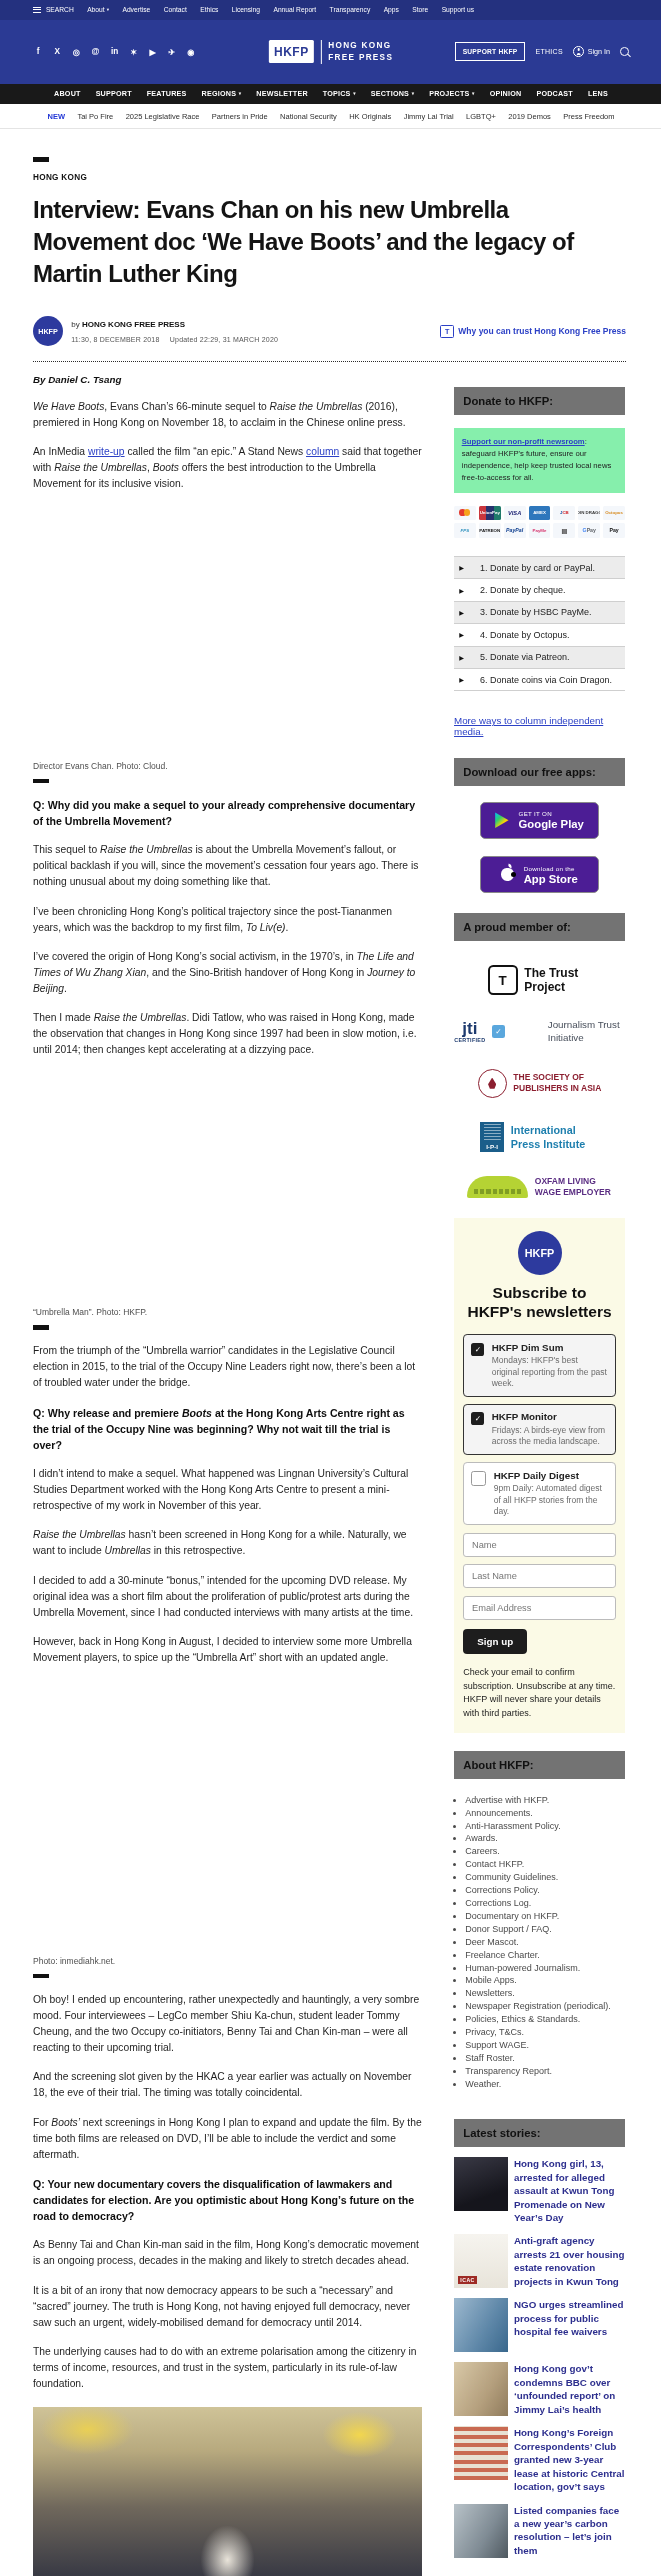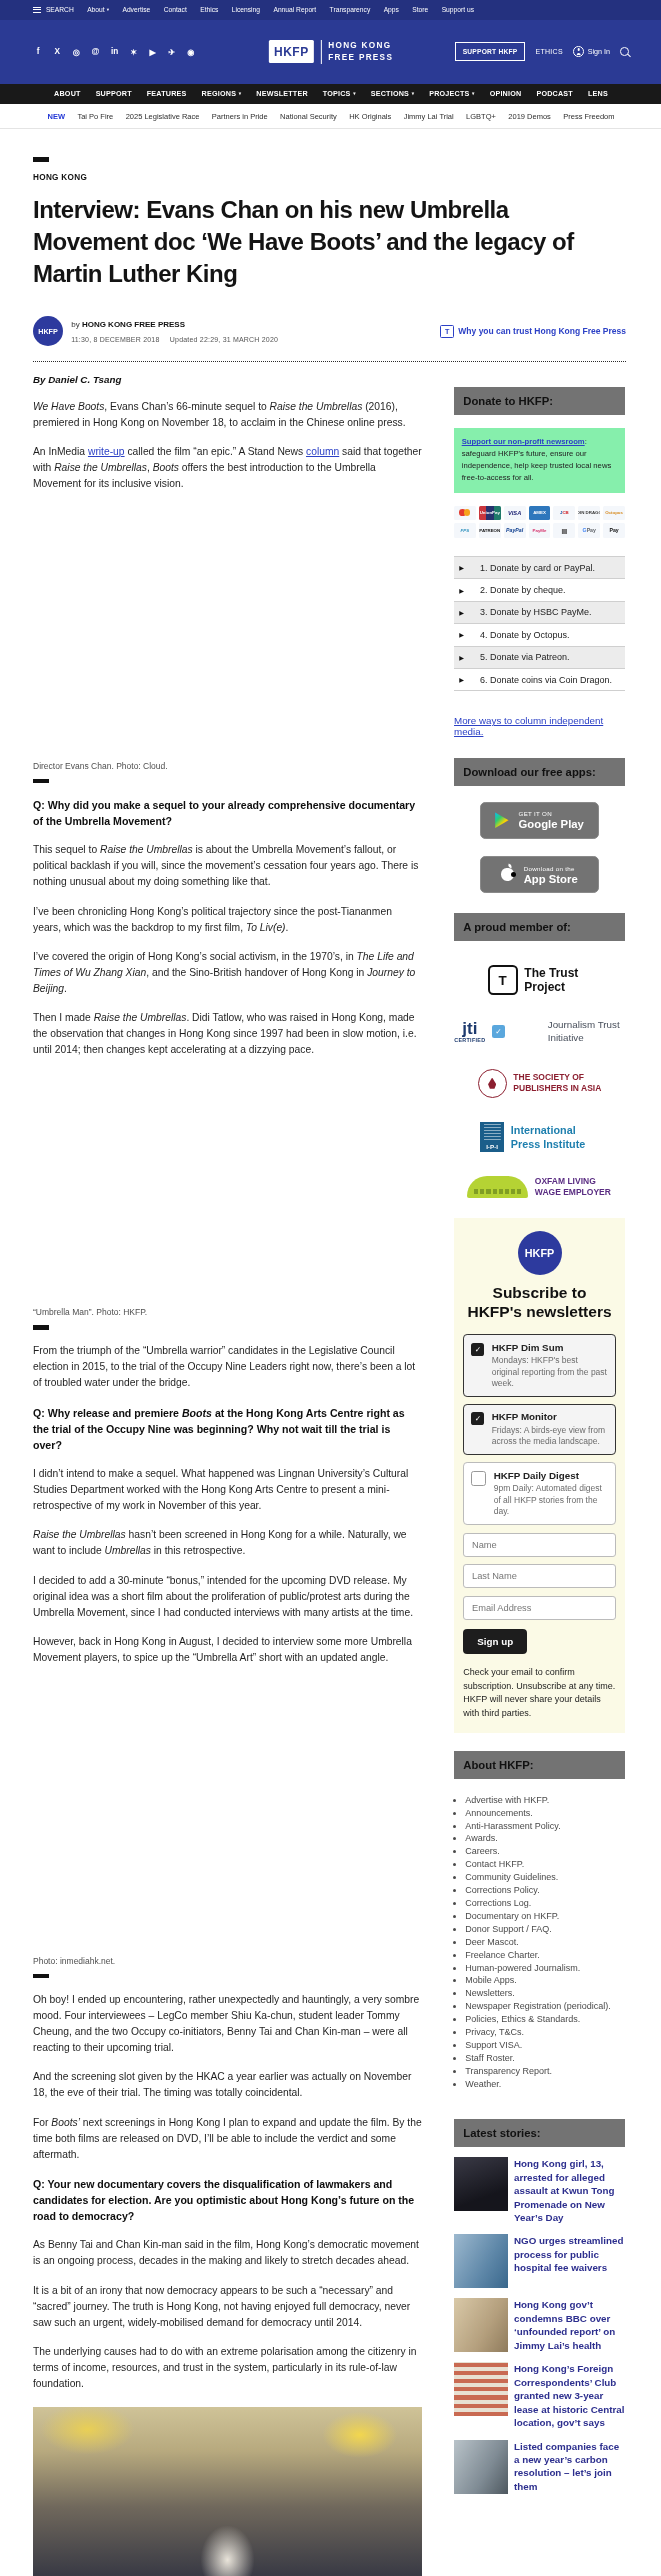--- a/index.html
+++ b/index.html
@@ -89,21 +89,21 @@
   .pm-paypal{color:#103f8f;font-style:italic;font-size:5.2px;}
   .pm-payme{color:#d6336c;}
   .pm-banktransfer{color:#555;font-size:6.2px;}
   .pm-gpay{color:#5f6368;font-size:5.2px;} .pm-gpay span{color:#4285f4;}
   .pm-applepay{color:#111;font-size:5.2px;}
   .accordion{margin-top:18.5px;border-top:0.5px solid #cfcfcf;}
   .acc-row{display:flex;align-items:center;gap:16px;font-size:9px;color:#222;padding:5.7px 5.2px;border-bottom:0.5px solid #cfcfcf;cursor:pointer;background:#fff;}
   .acc-row.odd{background:#ececec;}
   .acc-arrow{font-size:6.2px;color:#111;}
   .more-link{display:inline-block;margin-top:24px;color:#2c41c6;text-decoration:underline;font-size:9.8px;cursor:pointer;}
-  .badge-store{width:117px;height:35px;background:#737373;border:0.8px solid #8a8a8a;border-radius:5.2px;color:#fff;
+  .badge-store{width:117px;height:35px;background:#4c1d95;border:0.8px solid #8a8a8a;border-radius:5.2px;color:#fff;
       display:flex;align-items:center;justify-content:center;gap:10px;margin:15.5px auto 0;cursor:pointer;}
   .gp-tri{width:13.4px;height:15.5px;background:linear-gradient(135deg,#00c3ff 0%,#2ecc71 35%,#ffd500 65%,#ff3a44 100%);
       clip-path:polygon(0 0,100% 50%,0 100%);}
   .store-l1{font-size:6.2px;letter-spacing:0.3px;}
   .store-l2{font-size:11.3px;font-weight:700;margin-top:1px;}
   .apple{position:relative;width:12.4px;height:13.4px;background:#fff;border-radius:45% 45% 48% 48%;}
   .apple::before{content:"";position:absolute;right:-2.1px;top:3.6px;width:5.2px;height:5.2px;background:#000;border-radius:50%;}
   .apple::after{content:"";position:absolute;top:-3.6px;left:54%;width:4.1px;height:4.1px;background:#fff;border-radius:0 100% 0 100%;transform:rotate(18deg);}
   .member-logos{display:flex;flex-direction:column;align-items:center;gap:24px;margin-top:24px;}
   .m-row{display:flex;align-items:center;gap:6.7px;cursor:pointer;}
@@ -443,33 +443,37 @@
           <li>Documentary on HKFP.</li>
           <li>Donor Support / FAQ.</li>
           <li>Deer Mascot.</li>
           <li>Freelance Charter.</li>
           <li>Human-powered Journalism.</li>
           <li>Mobile Apps.</li>
           <li>Newsletters.</li>
           <li>Newspaper Registration (periodical).</li>
           <li>Policies, Ethics &amp; Standards.</li>
           <li>Privacy, T&amp;Cs.</li>
-          <li>Support VISA.</li>
+          <li>Support WAGE.</li>
           <li>Staff Roster.</li>
           <li>Transparency Report.</li>
           <li>Weather.</li>
         </ul>
 
       <div class="sb-band" style="margin-top:29px;">Latest stories:</div>
       <div>
           <div class="story">
             <div class="story-thumb t1"></div>
             <div class="story-title">Hong Kong girl, 13, arrested for alleged assault at Kwun Tong Promenade on New Year’s Day</div>
           </div>
           <div class="story">
+            <div class="story-thumb t2"></div>
+            <div class="story-title">Anti-graft agency arrests 21 over housing estate renovation projects in Kwun Tong</div>
+          </div>
+          <div class="story">
             <div class="story-thumb t3"></div>
             <div class="story-title">NGO urges streamlined process for public hospital fee waivers</div>
           </div>
           <div class="story">
             <div class="story-thumb t4"></div>
             <div class="story-title">Hong Kong gov’t condemns BBC over ‘unfounded report’ on Jimmy Lai’s health</div>
           </div>
           <div class="story">
             <div class="story-thumb t5"></div>
             <div class="story-title">Hong Kong’s Foreign Correspondents’ Club granted new 3-year lease at historic Central location, gov’t says</div>

